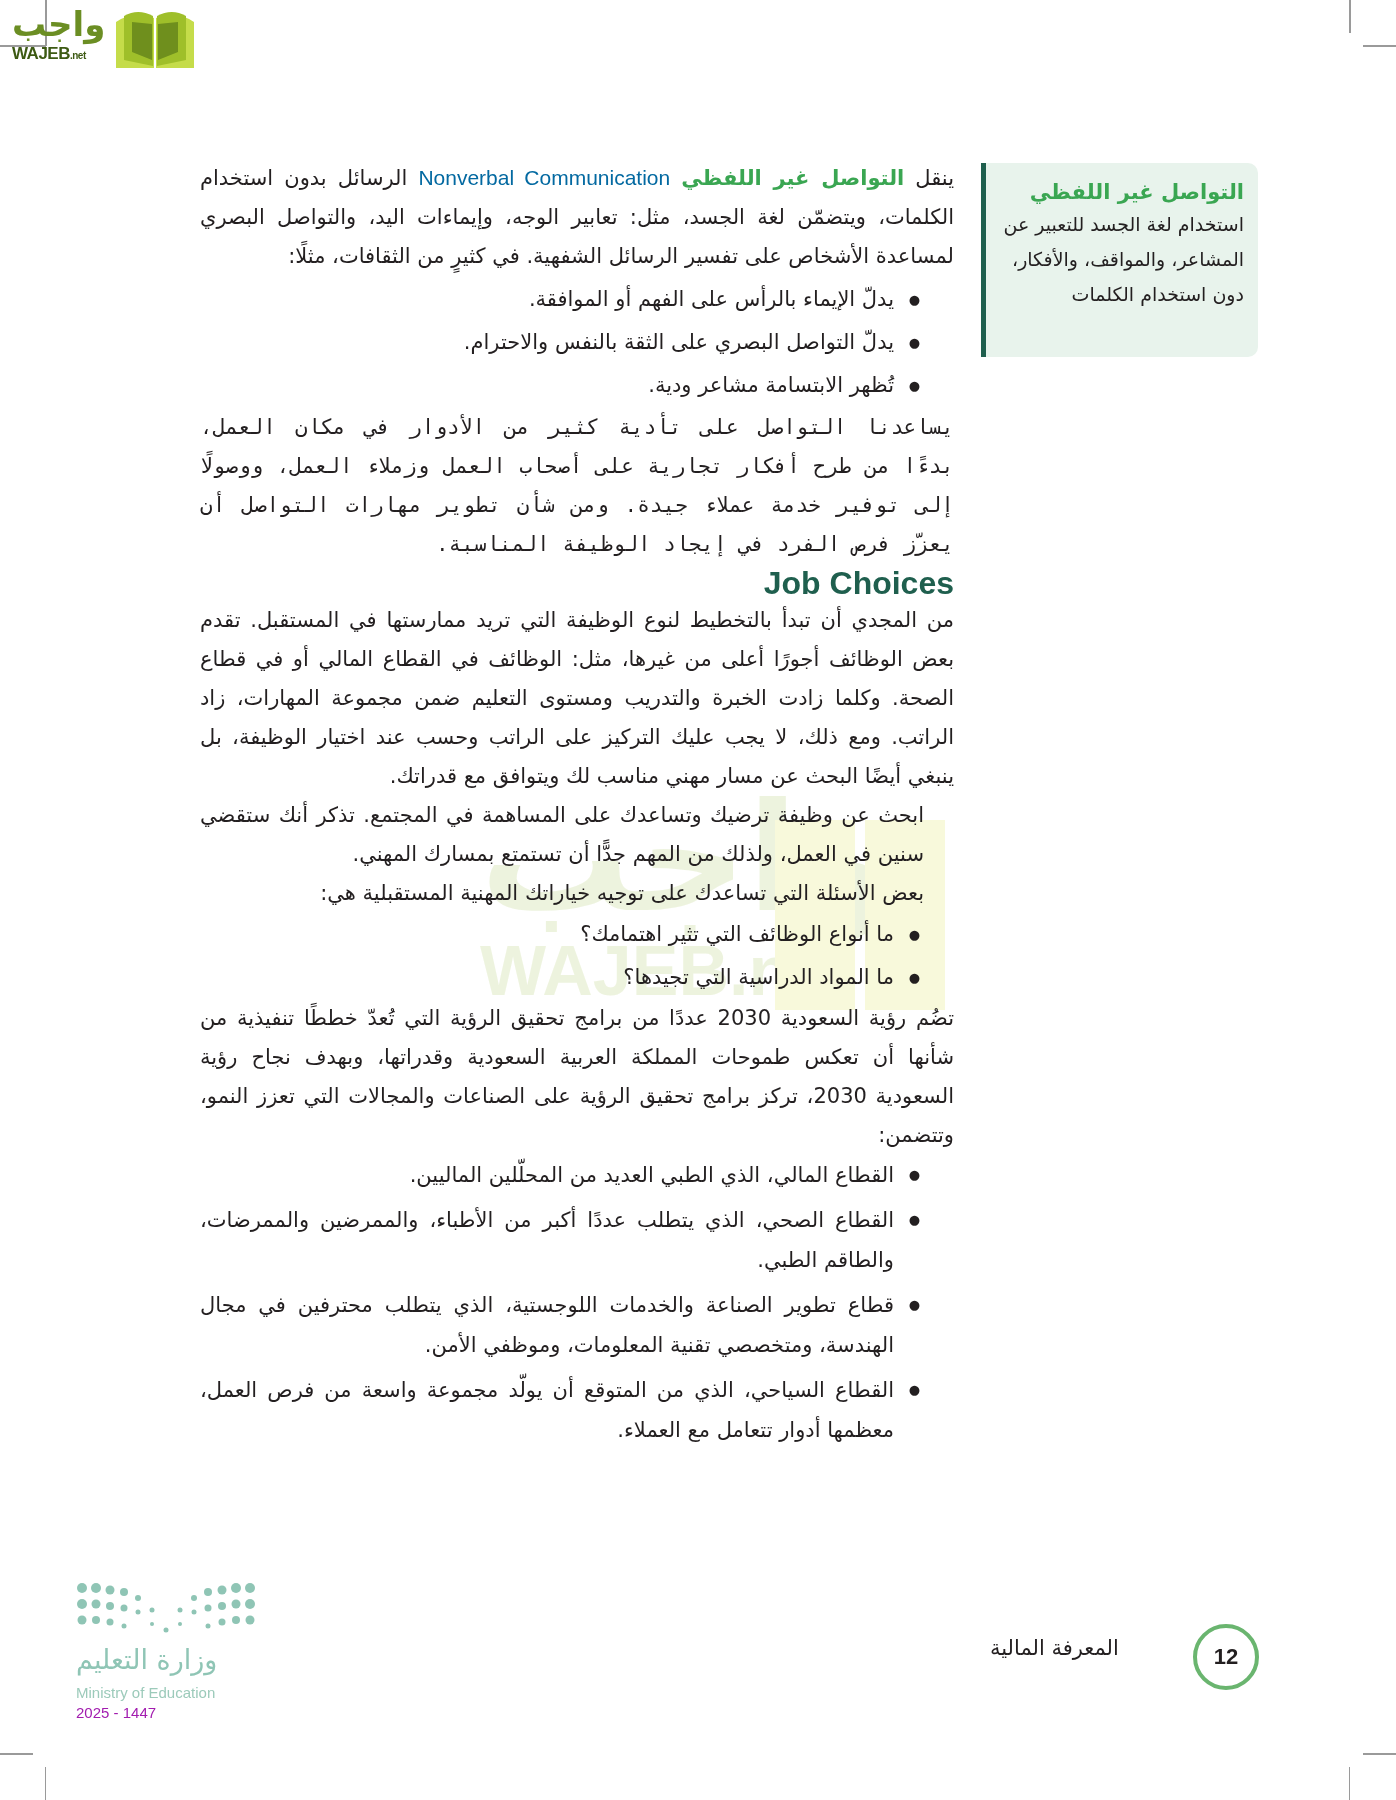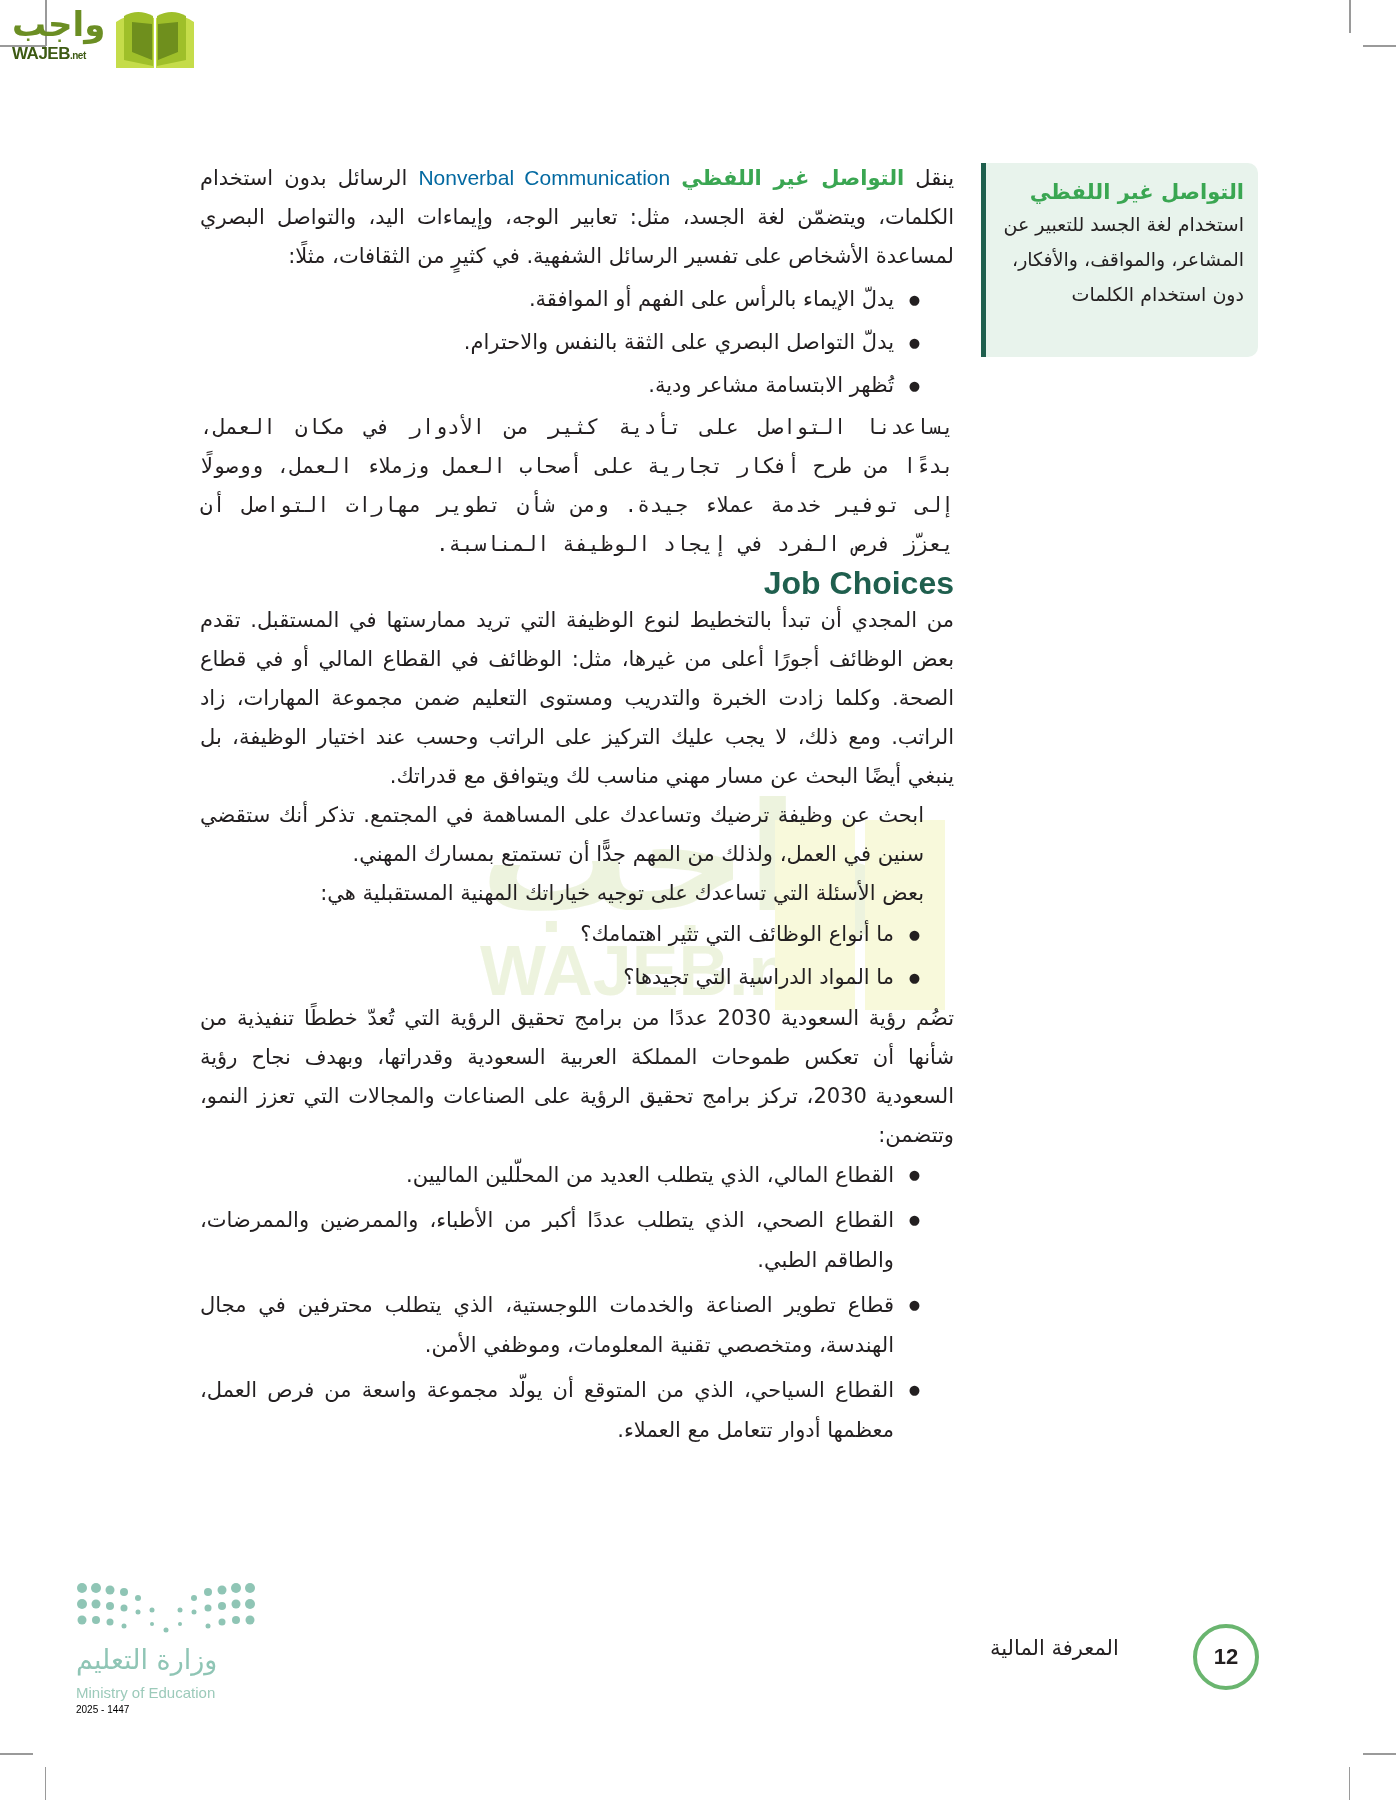--- a/index.html
+++ b/index.html
@@ -38,21 +38,21 @@
   .indent { padding-right: 30px; }
 
   
   .page-circle { position: absolute; left: 1193px; top: 1624px; width: 66px; height: 66px; border: 4px solid #6ab56f; border-radius: 50%; display: flex; align-items: center; justify-content: center; font-size: 22px; font-weight: bold; color: #231f20; font-family: "Liberation Sans", sans-serif; }
   .book-title { position: absolute; left: 990px; top: 1636px; width: 170px; text-align: left; direction: rtl; font-size: 21px; color: #231f20; }
 
   .moe { position: absolute; left: 76px; top: 1580px; width: 180px; height: 150px; }
   .moe-dots { position: absolute; left: 0; top: 0; width: 180px; height: 60px; }
   .moe-ar { position: absolute; left: 0; top: 64px; font-size: 27px; color: #8fc5b5; direction: rtl; width: 170px; text-align: left; }
   .moe-en { position: absolute; left: 0; top: 104px; font-size: 15px; color: #9ccaba; font-family: Liberation Sans, sans-serif; }
-  .moe-year { position: absolute; left: 0; top: 124px; font-size: 10px; color: #000000; font-family: "Liberation Sans", sans-serif; }
+  .moe-year { position: absolute; left: 0; top: 124px; font-size: 15px; color: #a21caf; font-family: "Liberation Sans", sans-serif; }
 </style>
 </head>
 <body>
 
 <div class="crop" style="left:45px;top:0;width:2px;height:46px;"></div>
 <div class="crop" style="left:0;top:45px;width:46px;height:2px;"></div>
 <div class="crop" style="left:1349px;top:0;width:2px;height:33px;"></div>
 <div class="crop" style="left:1363px;top:45px;width:33px;height:2px;"></div>
 <div class="crop" style="left:0;top:1753px;width:33px;height:2px;"></div>
 <div class="crop" style="left:45px;top:1767px;width:1px;height:33px;"></div>
@@ -100,21 +100,21 @@
 
   <p class="p">من المجدي أن تبدأ بالتخطيط لنوع الوظيفة التي تريد ممارستها في المستقبل. تقدم بعض الوظائف أجورًا أعلى من غيرها، مثل: الوظائف في القطاع المالي أو في قطاع الصحة. وكلما زادت الخبرة والتدريب ومستوى التعليم ضمن مجموعة المهارات، زاد الراتب. ومع ذلك، لا يجب عليك التركيز على الراتب وحسب عند اختيار الوظيفة، بل ينبغي أيضًا البحث عن مسار مهني مناسب لك ويتوافق مع قدراتك.</p>
   <p class="p indent">ابحث عن وظيفة ترضيك وتساعدك على المساهمة في المجتمع. تذكر أنك ستقضي سنين في العمل، ولذلك من المهم جدًّا أن تستمتع بمسارك المهني.</p>
   <p class="p indent">بعض الأسئلة التي تساعدك على توجيه خياراتك المهنية المستقبلية هي:</p>
   <ul class="bullets">
     <li>ما أنواع الوظائف التي تثير اهتمامك؟</li>
     <li>ما المواد الدراسية التي تجيدها؟</li>
   </ul>
   <p class="p">تضُم رؤية السعودية 2030 عددًا من برامج تحقيق الرؤية التي تُعدّ خططًا تنفيذية من شأنها أن تعكس طموحات المملكة العربية السعودية وقدراتها، وبهدف نجاح رؤية السعودية 2030، تركز برامج تحقيق الرؤية على الصناعات والمجالات التي تعزز النمو، وتتضمن:</p>
   <ul class="bullets wrap">
-    <li>القطاع المالي، الذي يتطلب العديد من المحلّلين الماليين.</li>
+    <li>القطاع المالي، الذي الطبي العديد من المحلّلين الماليين.</li>
     <li>القطاع الصحي، الذي يتطلب عددًا أكبر من الأطباء، والممرضين والممرضات، والطاقم الطبي.</li>
     <li>قطاع تطوير الصناعة والخدمات اللوجستية، الذي يتطلب محترفين في مجال الهندسة، ومتخصصي تقنية المعلومات، وموظفي الأمن.</li>
     <li>القطاع السياحي، الذي من المتوقع أن يولّد مجموعة واسعة من فرص العمل، معظمها أدوار تتعامل مع العملاء.</li>
   </ul>
 </main>
 
 <div class="moe">
   <svg class="moe-dots" viewBox="0 0 180 60">
     <g fill="#8fc5b5">
       <circle cx="6" cy="8" r="5"></circle>

